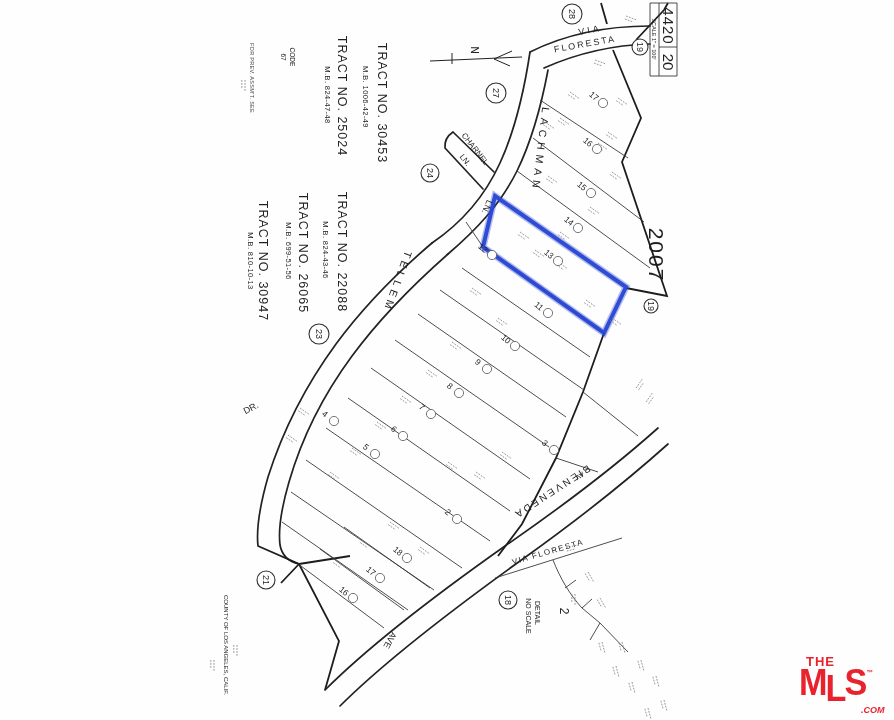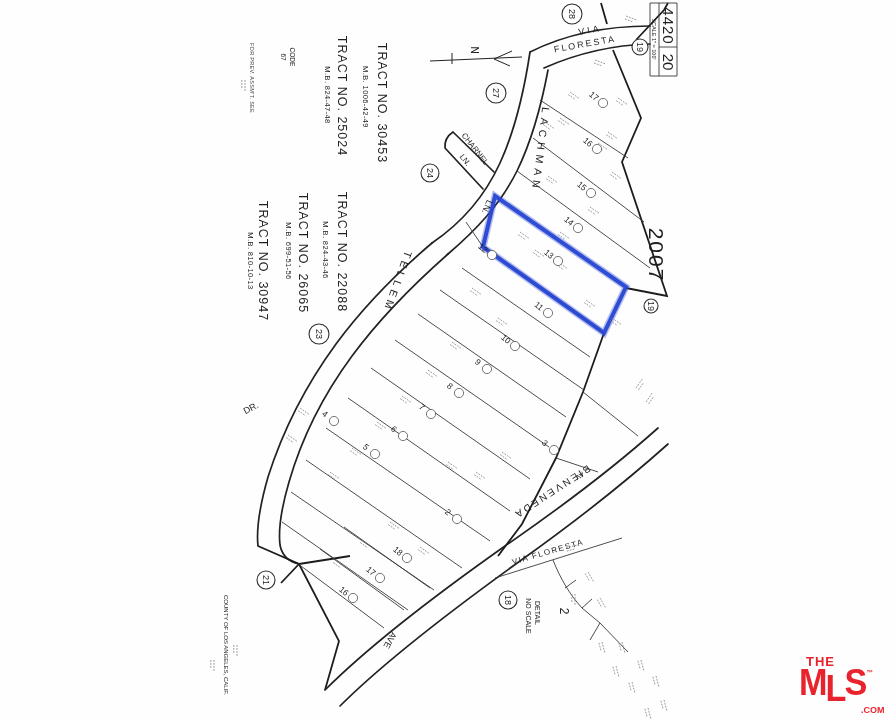--- a/index.html
+++ b/index.html
@@ -19,21 +19,21 @@
   .tract-name{font-size:12.5px;letter-spacing:1px;}
   .tract-mb{font-size:7.5px;letter-spacing:.4px;}
   .tiny{font-size:5.5px;letter-spacing:.3px;fill:#444;}
   
   .mls{position:absolute;left:799px;top:655px;width:92px;height:60px;color:#e8232d;}
   .mls-the{font-size:13px;font-weight:800;letter-spacing:1px;margin-left:7px;line-height:1;}
   .mls-row{position:relative;font-size:36px;font-weight:900;letter-spacing:-2px;line-height:.82;
            display:flex;align-items:flex-start;transform:scaleX(.95);transform-origin:left;}
   .mls-row .l{display:inline-block;transform:translateY(6px);}
   .mls-row .tm{font-size:7px;font-weight:700;letter-spacing:0;transform:translateY(2px);margin-left:1px;}
-  .mls-com{position:absolute;left:62px;top:50px;font-size:9px;font-weight:800;letter-spacing:0;}
+  .mls-com{position:absolute;left:62px;top:50px;font-size:9px;font-weight:800;letter-spacing:0;font-style:italic;}
 </style>
 </head>
 <body>
 
 <div class="stage">
 <svg viewBox="0 0 894 720" width="894" height="720">
 
   <g>
     <path class="road" d="M 530 52 C 566 34 604 26 650 26 M 544 68 C 580 52 614 45 650 44"></path>
     <path class="road" d="M 530 52 C 524 92 516 128 500 163 C 484 198 460 224 432 243

